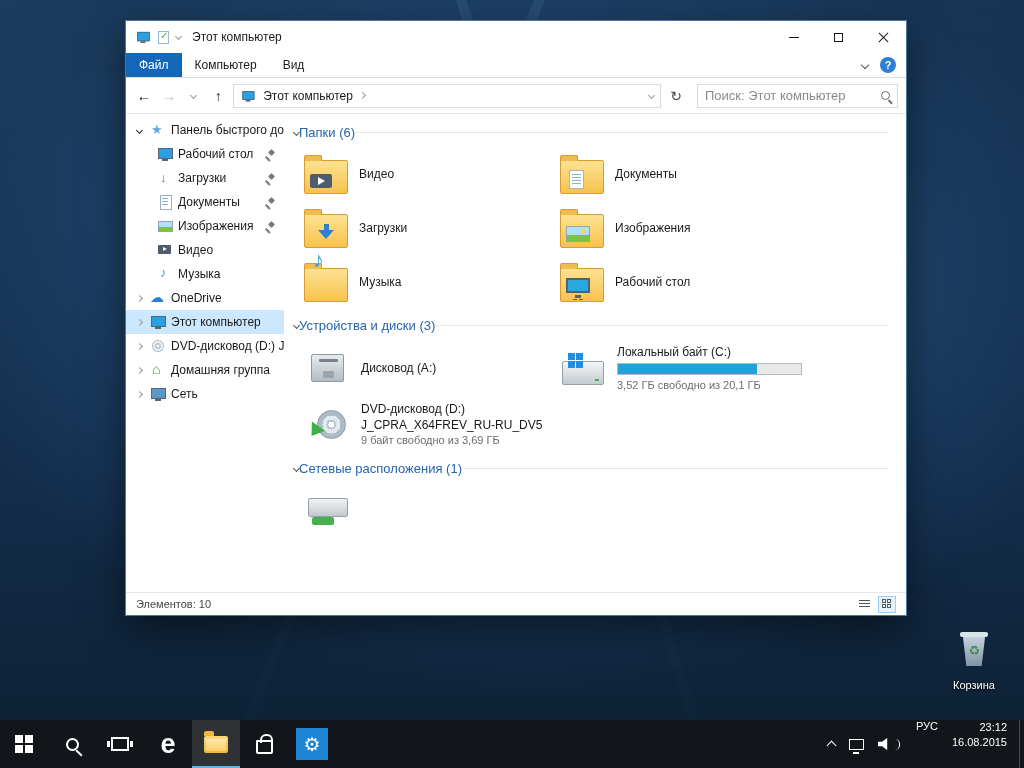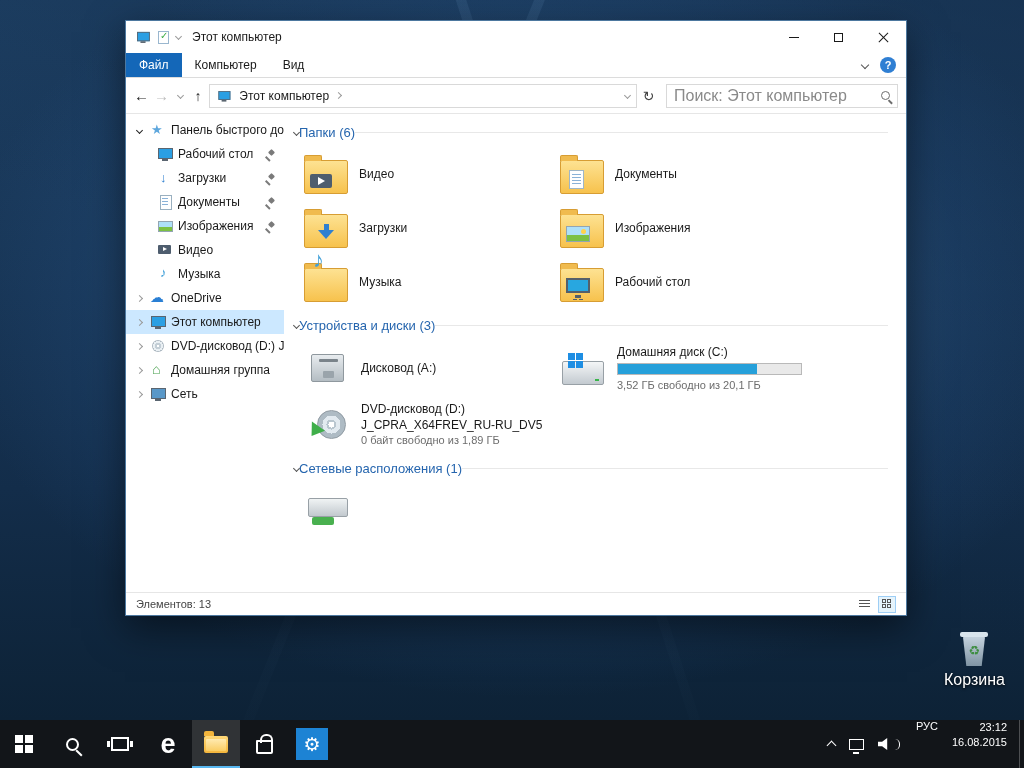--- a/index.html
+++ b/index.html
@@ -39,21 +39,21 @@
 .navbar{height:36px;display:flex;align-items:center;padding:0 8px;gap:5px;border-bottom:1px solid #e6e6e6;flex:0 0 auto}
 .navbtn{width:22px;height:24px;display:flex;align-items:center;justify-content:center}
 .i-back::after{content:'←';font-size:15px;color:#1a1a1a}
 .i-fwd::after{content:'→';font-size:15px;color:#bdbdbd}
 .i-up::after{content:'↑';font-size:14px;color:#1a1a1a}
 .i-refresh::after{content:'↻';font-size:14px;color:#444}
 .addr{flex:0 0 428px;height:24px;border:1px solid #d9d9d9;display:flex;align-items:center;padding:0 6px;gap:7px;background:#fff}
 .addr-label{color:#1a1a1a}
 .addr-spacer{flex:1}
 .searchbox{margin-left:6px;flex:1;height:24px;border:1px solid #d9d9d9;display:flex;align-items:center;padding:0 7px;background:#fff}
-.searchbox input{flex:1;border:none;outline:none;font:inherit;font-size:16px;color:#333;min-width:0;background:transparent}
+.searchbox input{flex:1;border:none;outline:none;font:inherit;font-size:13px;color:#333;min-width:0;background:transparent}
 .searchbox input::placeholder{color:#8a8a8a}
 .mag{width:9px;height:9px;border:1.5px solid #6d6d6d;border-radius:50%;position:relative;flex:0 0 auto}
 .mag::after{content:'';position:absolute;right:-4px;bottom:-3px;width:5px;height:1.5px;background:#6d6d6d;transform:rotate(45deg)}
 
 
 .cv{display:inline-block;width:6px;height:6px;border-right:1.5px solid #9a9a9a;border-bottom:1.5px solid #9a9a9a}
 .cv.right{transform:rotate(-45deg)}
 .cv.down{transform:rotate(45deg)}
 .cv.dark{border-color:#222}
 .cv.mid{border-color:#555}
@@ -153,21 +153,21 @@
 
 .qat-prop{width:11px;height:13px;background:#fff;border:1px solid #9ab7cf;position:relative}
 .qat-prop::after{content:'✓';position:absolute;left:1px;top:-2px;font-size:10px;color:#3fae49;font-weight:bold}
 
 
 .rbin{position:absolute;left:944px;top:630px;width:60px;text-align:center}
 .bin-ic{width:30px;height:38px;margin:0 auto;position:relative}
 .bin-body{position:absolute;left:3px;top:7px;width:24px;height:29px;background:linear-gradient(180deg,rgba(215,228,238,.9),rgba(148,168,182,.85));clip-path:polygon(4% 0,96% 0,82% 100%,18% 100%);border-radius:2px}
 .bin-lid{position:absolute;left:1px;top:2px;width:28px;height:5px;background:rgba(228,238,246,.95);border-radius:2px}
 .bin-sym::after{content:'♻';position:absolute;left:0;right:0;top:13px;font-size:13px;color:#3e8e41}
-.rbin-label{margin-top:3px;color:#fff;font-size:16px;text-shadow:0 1px 3px rgba(0,0,0,.9)}
+.rbin-label{margin-top:11px;color:#fff;font-size:11px;text-shadow:0 1px 3px rgba(0,0,0,.9)}
 
 
 .taskbar{position:absolute;left:0;right:0;bottom:0;height:48px;background:#121519;display:flex;align-items:stretch;z-index:5}
 .tb-btn{width:48px;display:flex;align-items:center;justify-content:center;position:relative}
 .tb-btn.active{background:rgba(255,255,255,.13);box-shadow:inset 0 -2px 0 #58b7f0}
 .win-logo{display:grid;grid-template-columns:8px 8px;grid-template-rows:8px 8px;gap:1.5px}
 .win-logo i{background:#fff;display:block}
 .tb-mag{width:13px;height:13px;border:2px solid #fff;border-radius:50%;position:relative}
 .tb-mag::after{content:'';position:absolute;right:-6px;bottom:-5px;width:8px;height:2px;background:#fff;transform:rotate(45deg)}
 .tb-tv{width:18px;height:14px;border:2px solid #fff;position:relative}
@@ -390,56 +390,56 @@
                 <span class="ic-hdd">
                   <span class="flag">
                     <i></i>
                     <i></i>
                     <i></i>
                     <i></i>
                   </span>
                 </span>
               </span>
             <div class="dstack">
-              <span class="dlabel">Домашняя диск (C:)</span>
+              <span class="dlabel">Локальный байт (C:)</span>
               <span class="pbar">
                   <span class="pfill" style="width: 76%; display: block;"></span>
                 </span>
               <span class="dfree">3,52 ГБ свободно из 20,1 ГБ</span>
             </div>
           </div>
           <div class="ditem">
             <span class="dic">
                 <span class="ic-dvdrive"></span>
               </span>
             <div class="dstack">
               <span class="dlabel">DVD-дисковод (D:)</span>
               <span class="dlabel">J_CPRA_X64FREV_RU-RU_DV5</span>
-              <span class="dfree">0 байт свободно из 1,89 ГБ</span>
+              <span class="dfree">9 байт свободно из 3,69 ГБ</span>
             </div>
           </div>
         </div>
 
         <div class="shead">
           <span class="cv down mid sm"></span>
           <span class="shead-label">Сетевые расположения (1)</span>
           <span class="line"></span>
         </div>
         <div class="dgrid">
           <div class="ditem">
             <span class="dic">
                 <span class="ic-netdrive"></span>
               </span>
           </div>
         </div>
       </div>
     </div>
 
     <div class="statusbar">
-      <span>Элементов: 13</span>
+      <span>Элементов: 10</span>
       <span class="sb-icons">
         <span class="sb-ic">
             <span class="g-list"></span>
           </span>
         <span class="sb-ic on">
             <span class="g-thumb">
               <i></i>
               <i></i>
               <i></i>
               <i></i>

